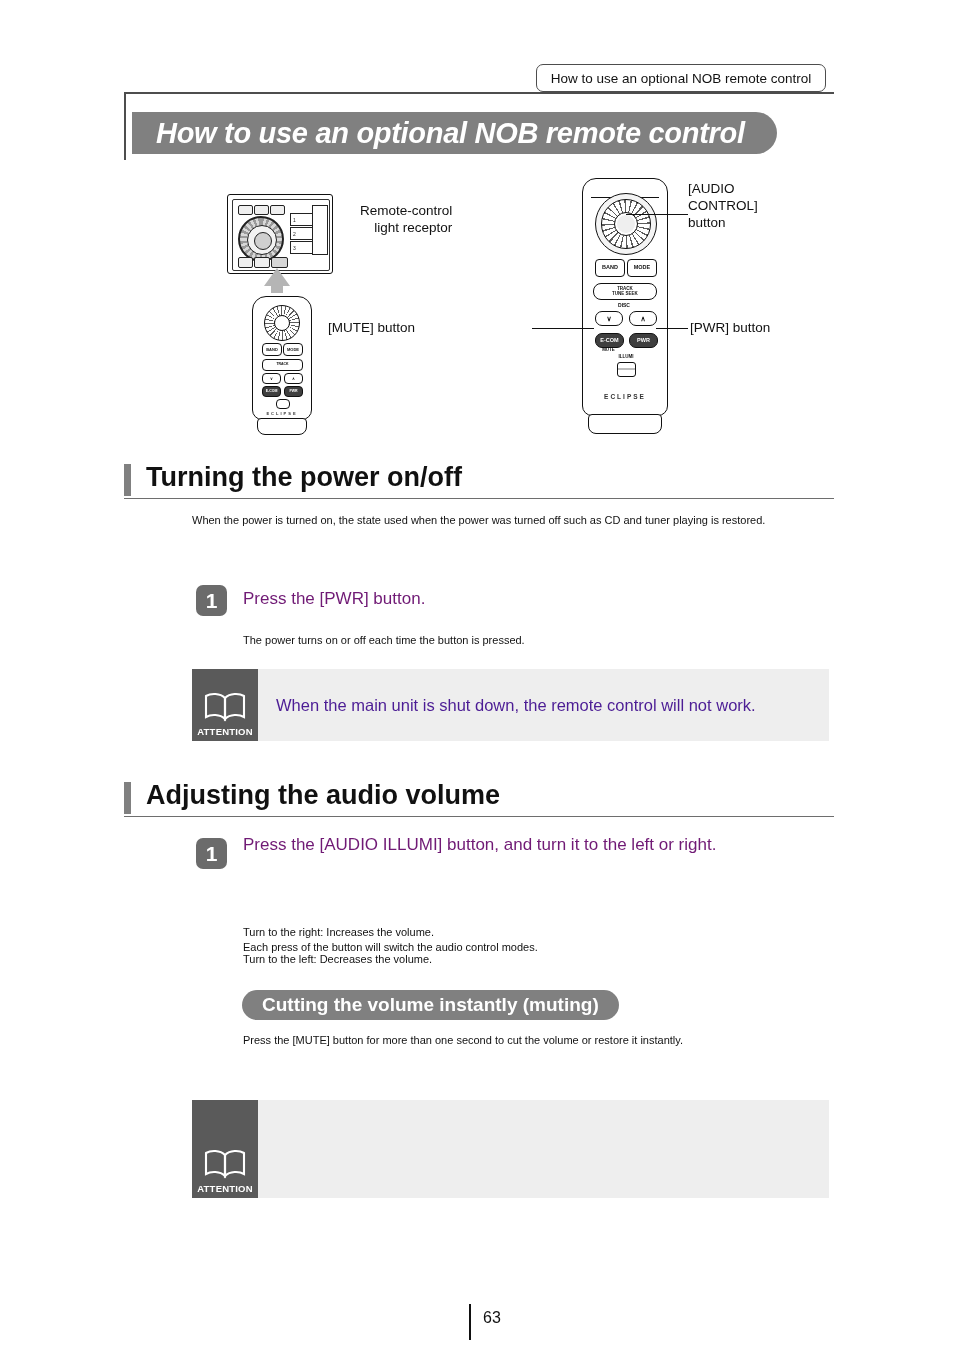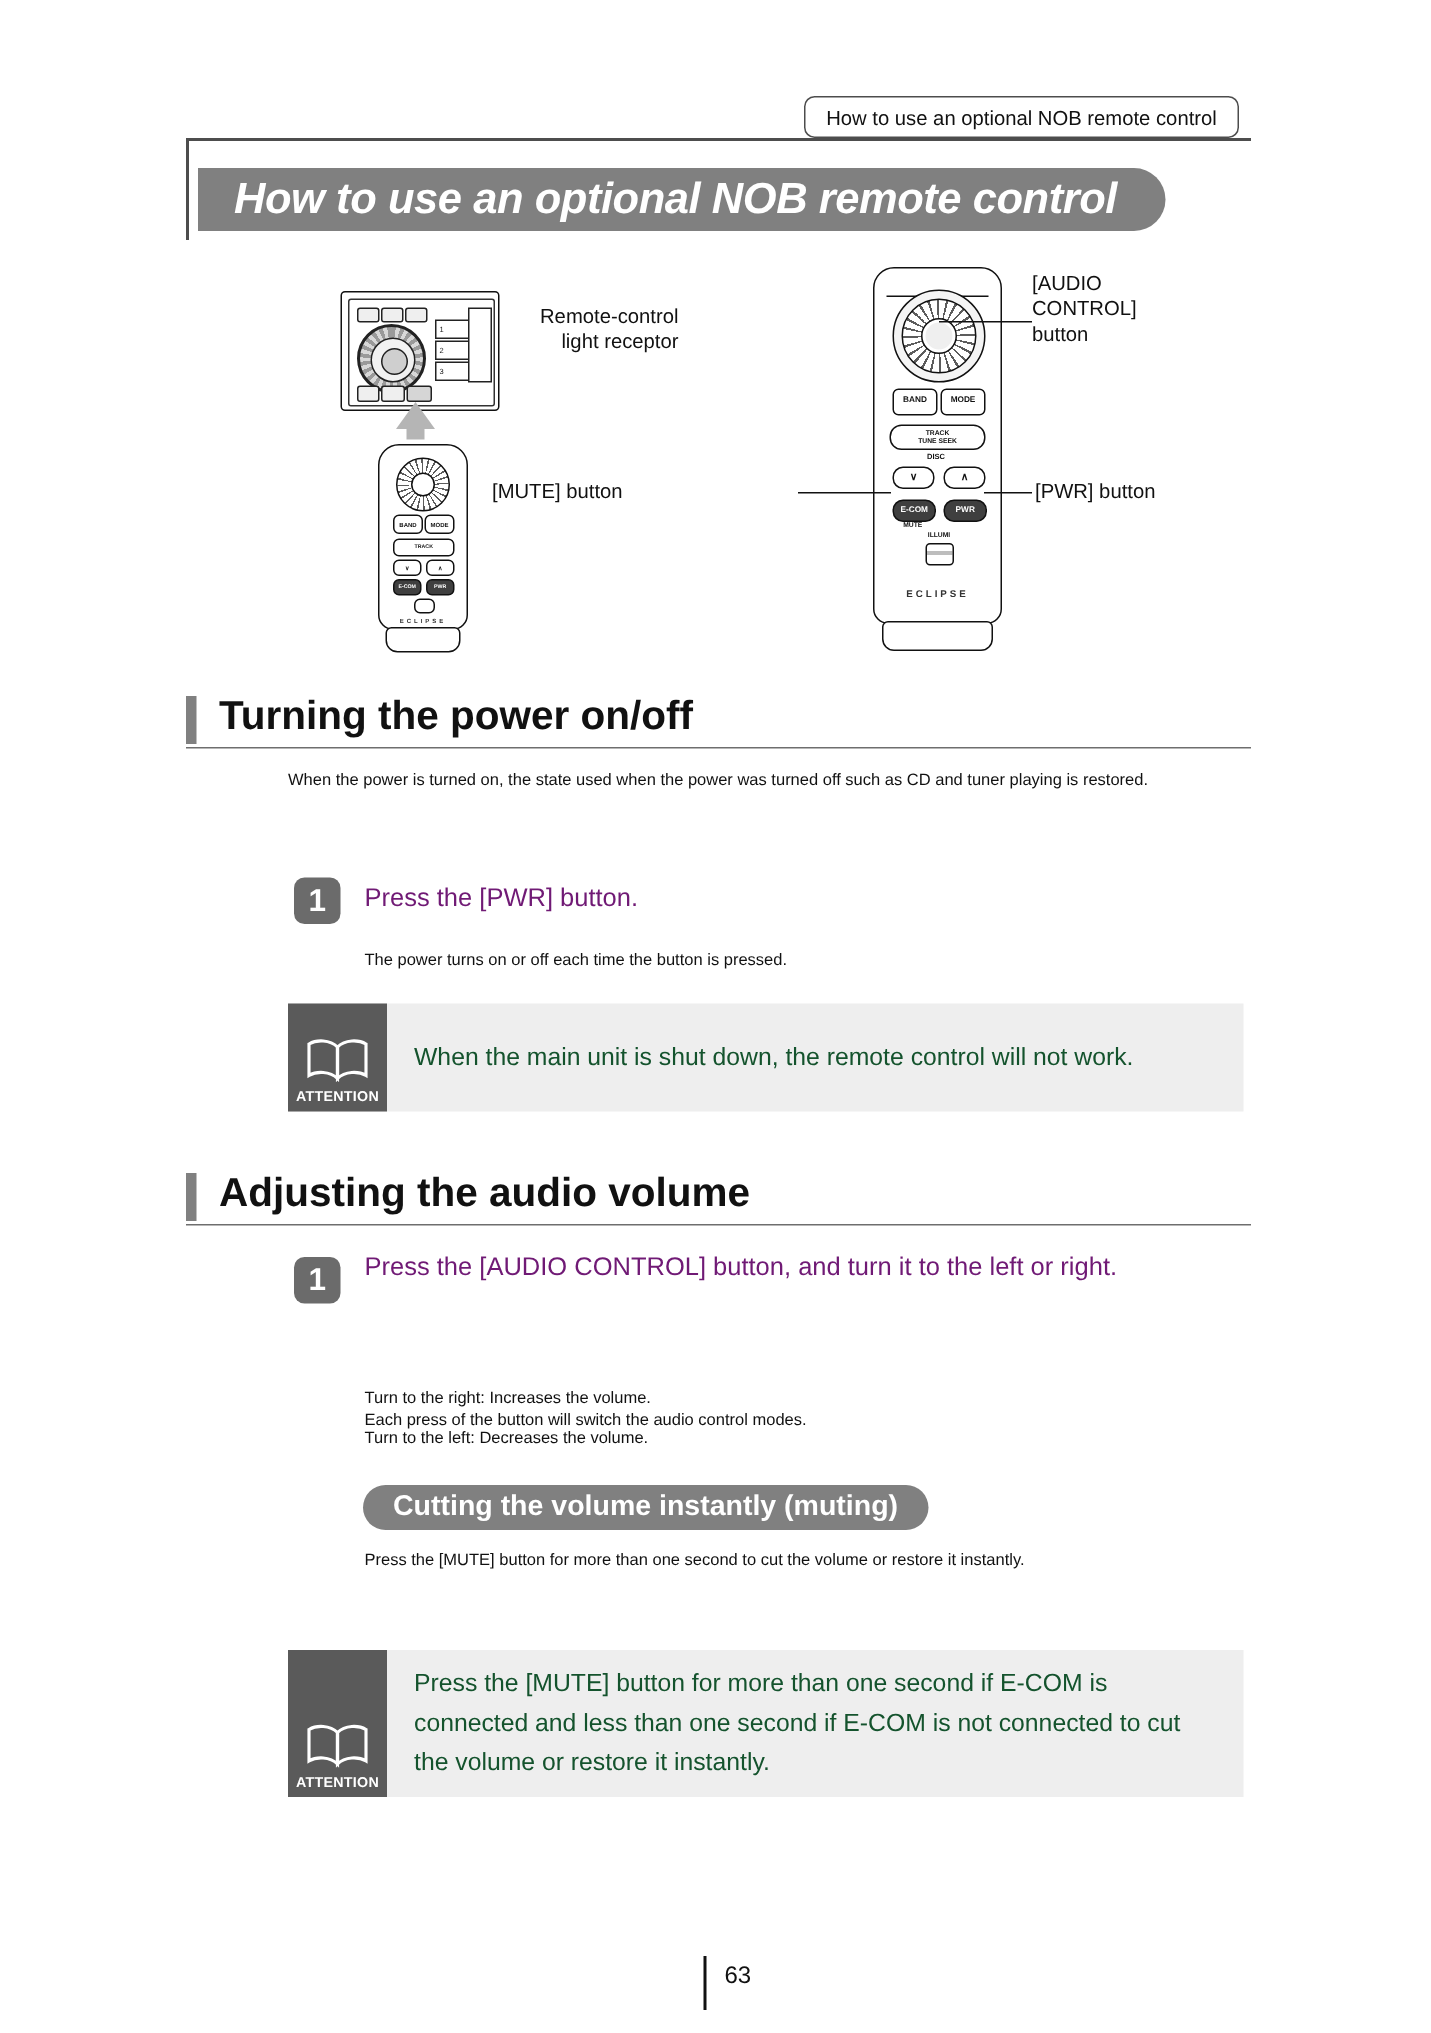--- a/index.html
+++ b/index.html
@@ -342,21 +342,21 @@
     letter-spacing: 0.2px;
     margin-top: 3px;
   }
   .attention-body {
     flex: 1;
     display: flex;
     align-items: center;
     padding: 10px 16px 10px 18px;
     font-size: 16.5px;
     line-height: 1.62;
-    color: #14532d;
+    color: #4c1d95;
     box-sizing: border-box;
   }
 
   
   .pill {
     position: absolute;
     background: #808080;
     border-radius: 15px;
     color: #ffffff;
     font-size: 19px;
@@ -552,36 +552,35 @@
   <div class="attention-body">When the main unit is shut down, the remote control will not work.</div>
 </div>
 
 <div class="section-head" style="top:780px;">
   <div class="bar"></div>
   <div class="txt">Adjusting the audio volume</div>
   <div class="rule"></div>
 </div>
 
 <div class="step-badge" style="left:196px;top:838px;">1</div>
-<div class="step-text justify" style="left:243px;top:834px;width:582px;">Press the [AUDIO CONTROL] button, and turn it to the left or right.</div>
+<div class="step-text justify" style="left:243px;top:834px;width:582px;">Press the [AUDIO ILLUMI] button, and turn it to the left or right.</div>
 
 <div class="para" style="left:243px;top:939px;width:600px;">Each press of the button will switch the audio control modes.</div>
 <div class="para" style="left:243px;top:924px;width:600px;">Turn to the right:  Increases the volume.</div>
 <div class="para" style="left:243px;top:951px;width:600px;">Turn to the left:     Decreases the volume.</div>
 
 <div class="pill" style="left:242px;top:990px;">Cutting the volume instantly (muting)</div>
 
 <div class="para justify" style="left:243px;top:1032px;width:583px;">Press the [MUTE] button for more than one second to cut the volume or restore it instantly.</div>
 
 <div class="attention" style="top:1100px;width:637px;height:98px;">
   <div class="attention-icon">
     <svg width="44" height="31" viewBox="0 0 44 31" aria-hidden="true">
       <path d="M22 6 C17 1, 8 1, 3 4 L3 25 C8 22, 17 22, 22 27 Z" fill="none" stroke="#ffffff" stroke-width="2.1"></path>
       <path d="M22 6 C27 1, 36 1, 41 4 L41 25 C36 22, 27 22, 22 27 Z" fill="none" stroke="#ffffff" stroke-width="2.1"></path>
       <line x1="22" y1="6" x2="22" y2="27" stroke="#ffffff" stroke-width="2.1"></line>
     </svg>
     <div class="cap">ATTENTION</div>
   </div>
-  <div class="attention-body">Press the [MUTE] button for more than one second if E-COM is connected and less than one second if E-COM is not connected to cut the volume or restore it instantly.</div>
 </div>
 
 <div class="footer-rule"></div>
 <div class="footer-page">63</div>
 
 </body></html>

